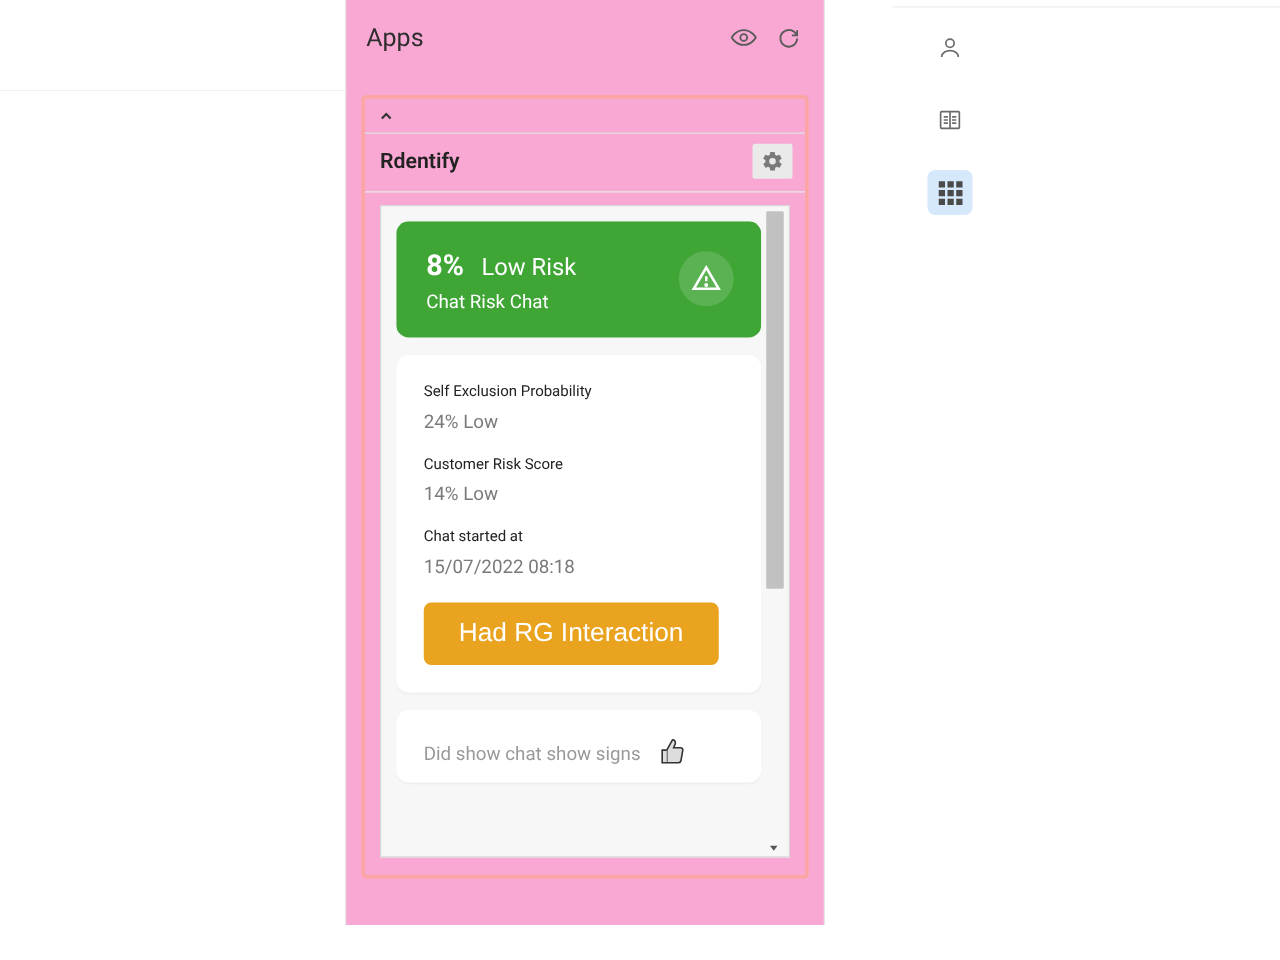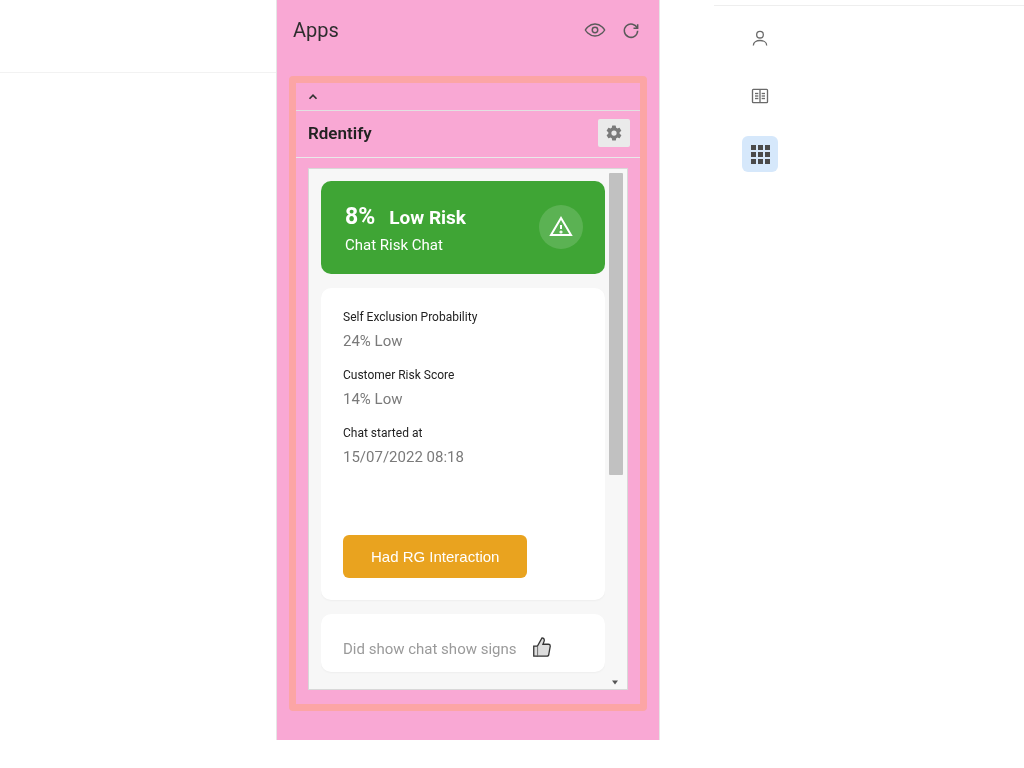--- a/index.html
+++ b/index.html
@@ -38,21 +38,21 @@
     height: 24px;
     display: flex;
     align-items: center;
     justify-content: center;
     color: #5a5a5a;
     margin-left: 12px;
     cursor: pointer;
   }
   .card-outer {
     margin: 20px 12px 0 12px;
-    border: 7px solid #fca5a5;
+    border: 3px solid #fca5a5;
     border-radius: 4px;
     display: flex;
     flex-direction: column;
     overflow: hidden;
   }
   .card-collapse {
     height: 28px;
     border-bottom: 1px solid #e1e1e1;
     display: flex;
     align-items: center;
@@ -136,21 +136,21 @@
     display: flex;
     align-items: baseline;
     gap: 14px;
   }
   .risk-percent {
     font-size: 23px;
     font-weight: 700;
   }
   .risk-level {
     font-size: 19px;
-    font-weight: 700;
+    font-weight: 400;
     text-align: right;
   }
   .risk-sub {
     font-size: 15px;
     font-weight: 400;
     margin-top: 6px;
   }
   .risk-icon-circle {
     width: 44px;
     height: 44px;
@@ -172,31 +172,30 @@
     font-size: 12px;
     color: #222;
     font-weight: 400;
     margin-bottom: 8px;
   }
   .detail-value {
     font-size: 15px;
     color: #7a7a7a;
     margin-bottom: 18px;
   }
-  .detail-value.last { margin-bottom: 36px; }
+  .detail-value.last { margin-bottom: 20px; }
   .rg-button {
     background: #e9a31f;
     color: #fff;
-    font-size: 15px;
+    font-size: 21px;
     border: none;
     padding: 13px 28px;
     border-radius: 6px;
     cursor: pointer;
     font-weight: 400;
-    margin-top: 33px;
   }
   .feedback-card {
     background: #fff;
     border-radius: 10px;
     margin-top: 14px;
     padding: 22px 22px 10px 22px;
     box-shadow: 0 1px 2px rgba(0,0,0,0.04);
   }
   .feedback-title {
     font-size: 16px;

